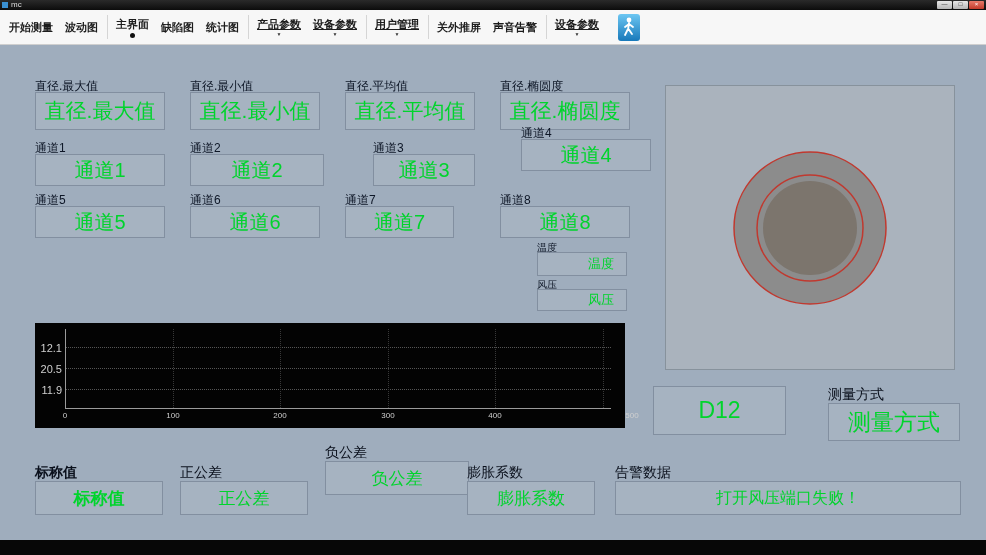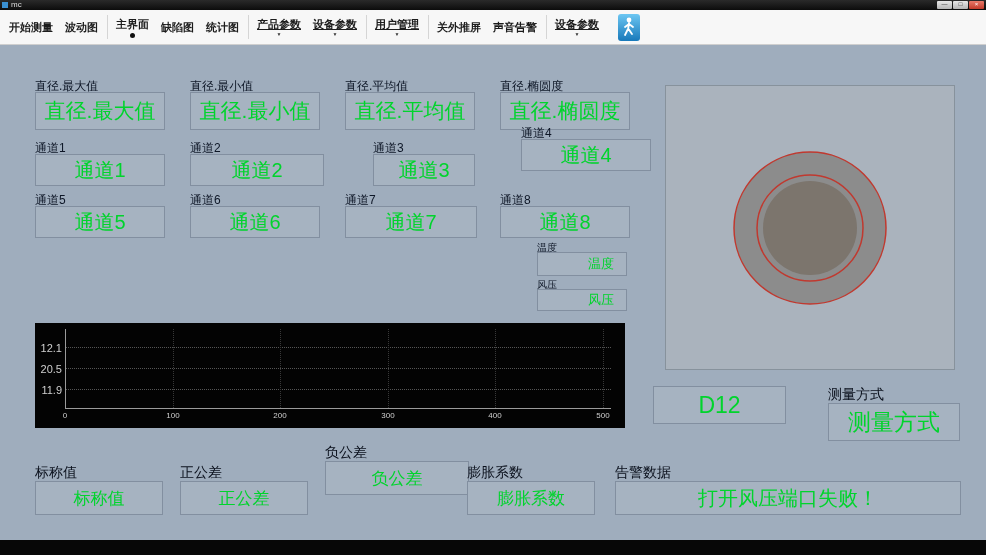--- a/index.html
+++ b/index.html
@@ -171,21 +171,21 @@
     <div class="fbox" style="height:32px;">
       <span class="gval" style="font-size:20px;">通道5</span>
     </div>
   </div>
   <div class="field" style="left:190px; top:192px; width:130px;">
     <div class="flabel">通道6</div>
     <div class="fbox" style="height:32px;">
       <span class="gval" style="font-size:20px;">通道6</span>
     </div>
   </div>
-  <div class="field" style="left:345px; top:192px; width:132px;">
+  <div class="field" style="left:345px; top:192px; width:109px;">
     <div class="flabel">通道7</div>
     <div class="fbox" style="height:32px;">
       <span class="gval" style="font-size:20px;">通道7</span>
     </div>
   </div>
   <div class="field" style="left:500px; top:192px; width:130px;">
     <div class="flabel">通道8</div>
     <div class="fbox" style="height:32px;">
       <span class="gval" style="font-size:20px;">通道8</span>
     </div>
@@ -216,45 +216,45 @@
     <div class="vgrid" style="left:353px;"></div>
     <div class="vgrid" style="left:460px;"></div>
     <div class="vgrid" style="left:568px;"></div>
     <div class="yaxis"></div>
     <div class="xaxis"></div>
     <span class="xtick" style="left:30px;">0</span>
     <span class="xtick" style="left:138px;">100</span>
     <span class="xtick" style="left:245px;">200</span>
     <span class="xtick" style="left:353px;">300</span>
     <span class="xtick" style="left:460px;">400</span>
-    <span class="xtick" style="left:568px;text-align:center;">500</span>
+    <span class="xtick" style="left:597px;text-align:center;">500</span>
   </div>
 
   <div class="panel">
     <svg width="288" height="283" viewBox="0 0 288 283">
       <circle cx="144" cy="142" r="76" fill="#8c8c8c"></circle>
       <circle cx="144" cy="142" r="47" fill="#7c756d"></circle>
       <circle cx="144" cy="142" r="76" fill="none" stroke-width="1.5" stroke="#c0392f"></circle>
       <circle cx="144" cy="142" r="53" fill="none" stroke-width="1.5" stroke="#c0392f"></circle>
     </svg>
   </div>
 
   <div class="field" style="left:653px; top:386px; width:133px;">
-    <div class="fbox" style="height:38px;">
+    <div class="fbox" style="height:49px;">
       <span class="gval" style="font-size:23px;">D12</span>
     </div>
   </div>
   <div class="field" style="left:828px; top:386px; width:132px;">
     <div class="flabel lg">测量方式</div>
     <div class="fbox" style="height:38px;">
       <span class="gval" style="font-size:23px;">测量方式</span>
     </div>
   </div>
 
-  <div class="field" style="left:35px; top:464px; width:128px;">
+  <div class="field" style="left:35px; top:464px; width:128px;font-weight:bold;">
     <div class="flabel lg">标称值</div>
     <div class="fbox" style="height:34px;">
       <span class="gval" style="font-size:17px;">标称值</span>
     </div>
   </div>
   <div class="field" style="left:180px; top:464px; width:128px;">
     <div class="flabel lg">正公差</div>
     <div class="fbox" style="height:34px;">
       <span class="gval" style="font-size:17px;">正公差</span>
     </div>
@@ -267,19 +267,19 @@
   </div>
   <div class="field" style="left:467px; top:464px; width:128px;">
     <div class="flabel lg">膨胀系数</div>
     <div class="fbox" style="height:34px;">
       <span class="gval" style="font-size:17px;">膨胀系数</span>
     </div>
   </div>
   <div class="field" style="left:615px; top:464px; width:346px;">
     <div class="flabel lg">告警数据</div>
     <div class="fbox" style="height:34px;">
-      <span class="gval" style="font-size:20px;">打开风压端口失败！</span>
+      <span class="gval" style="font-size:16px;">打开风压端口失败！</span>
     </div>
   </div>
 
   <div class="bottom-bar"></div>
 
 </div>
 
 </body></html>

